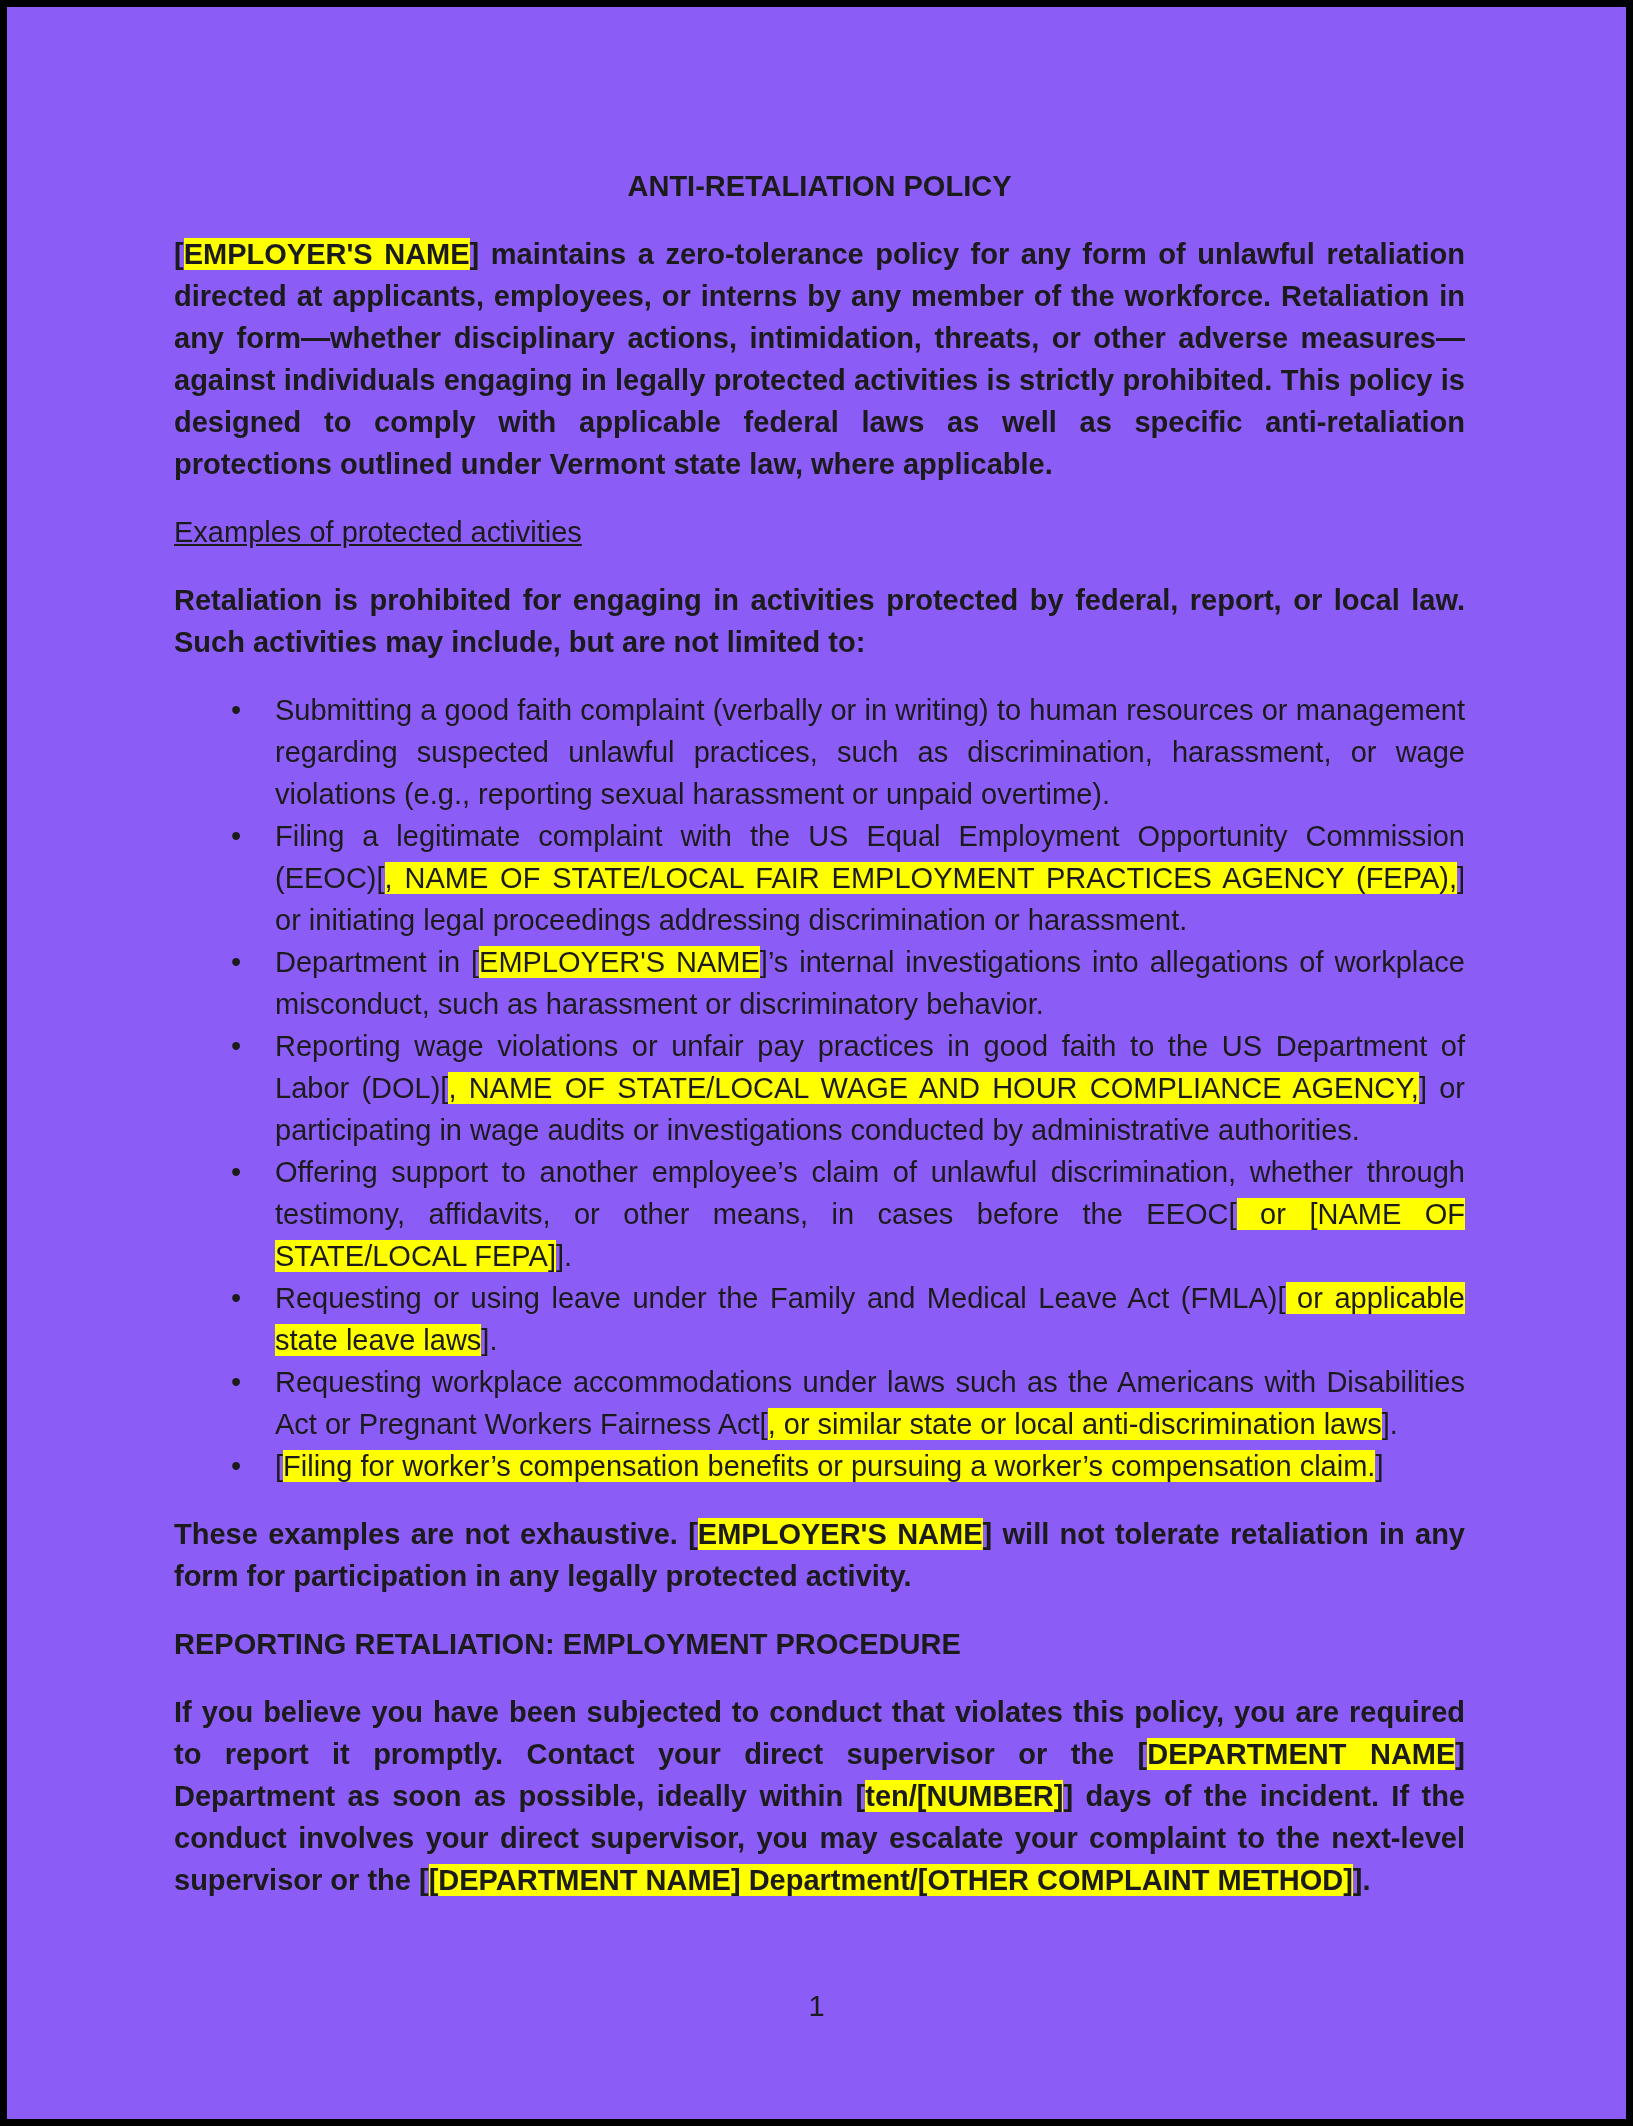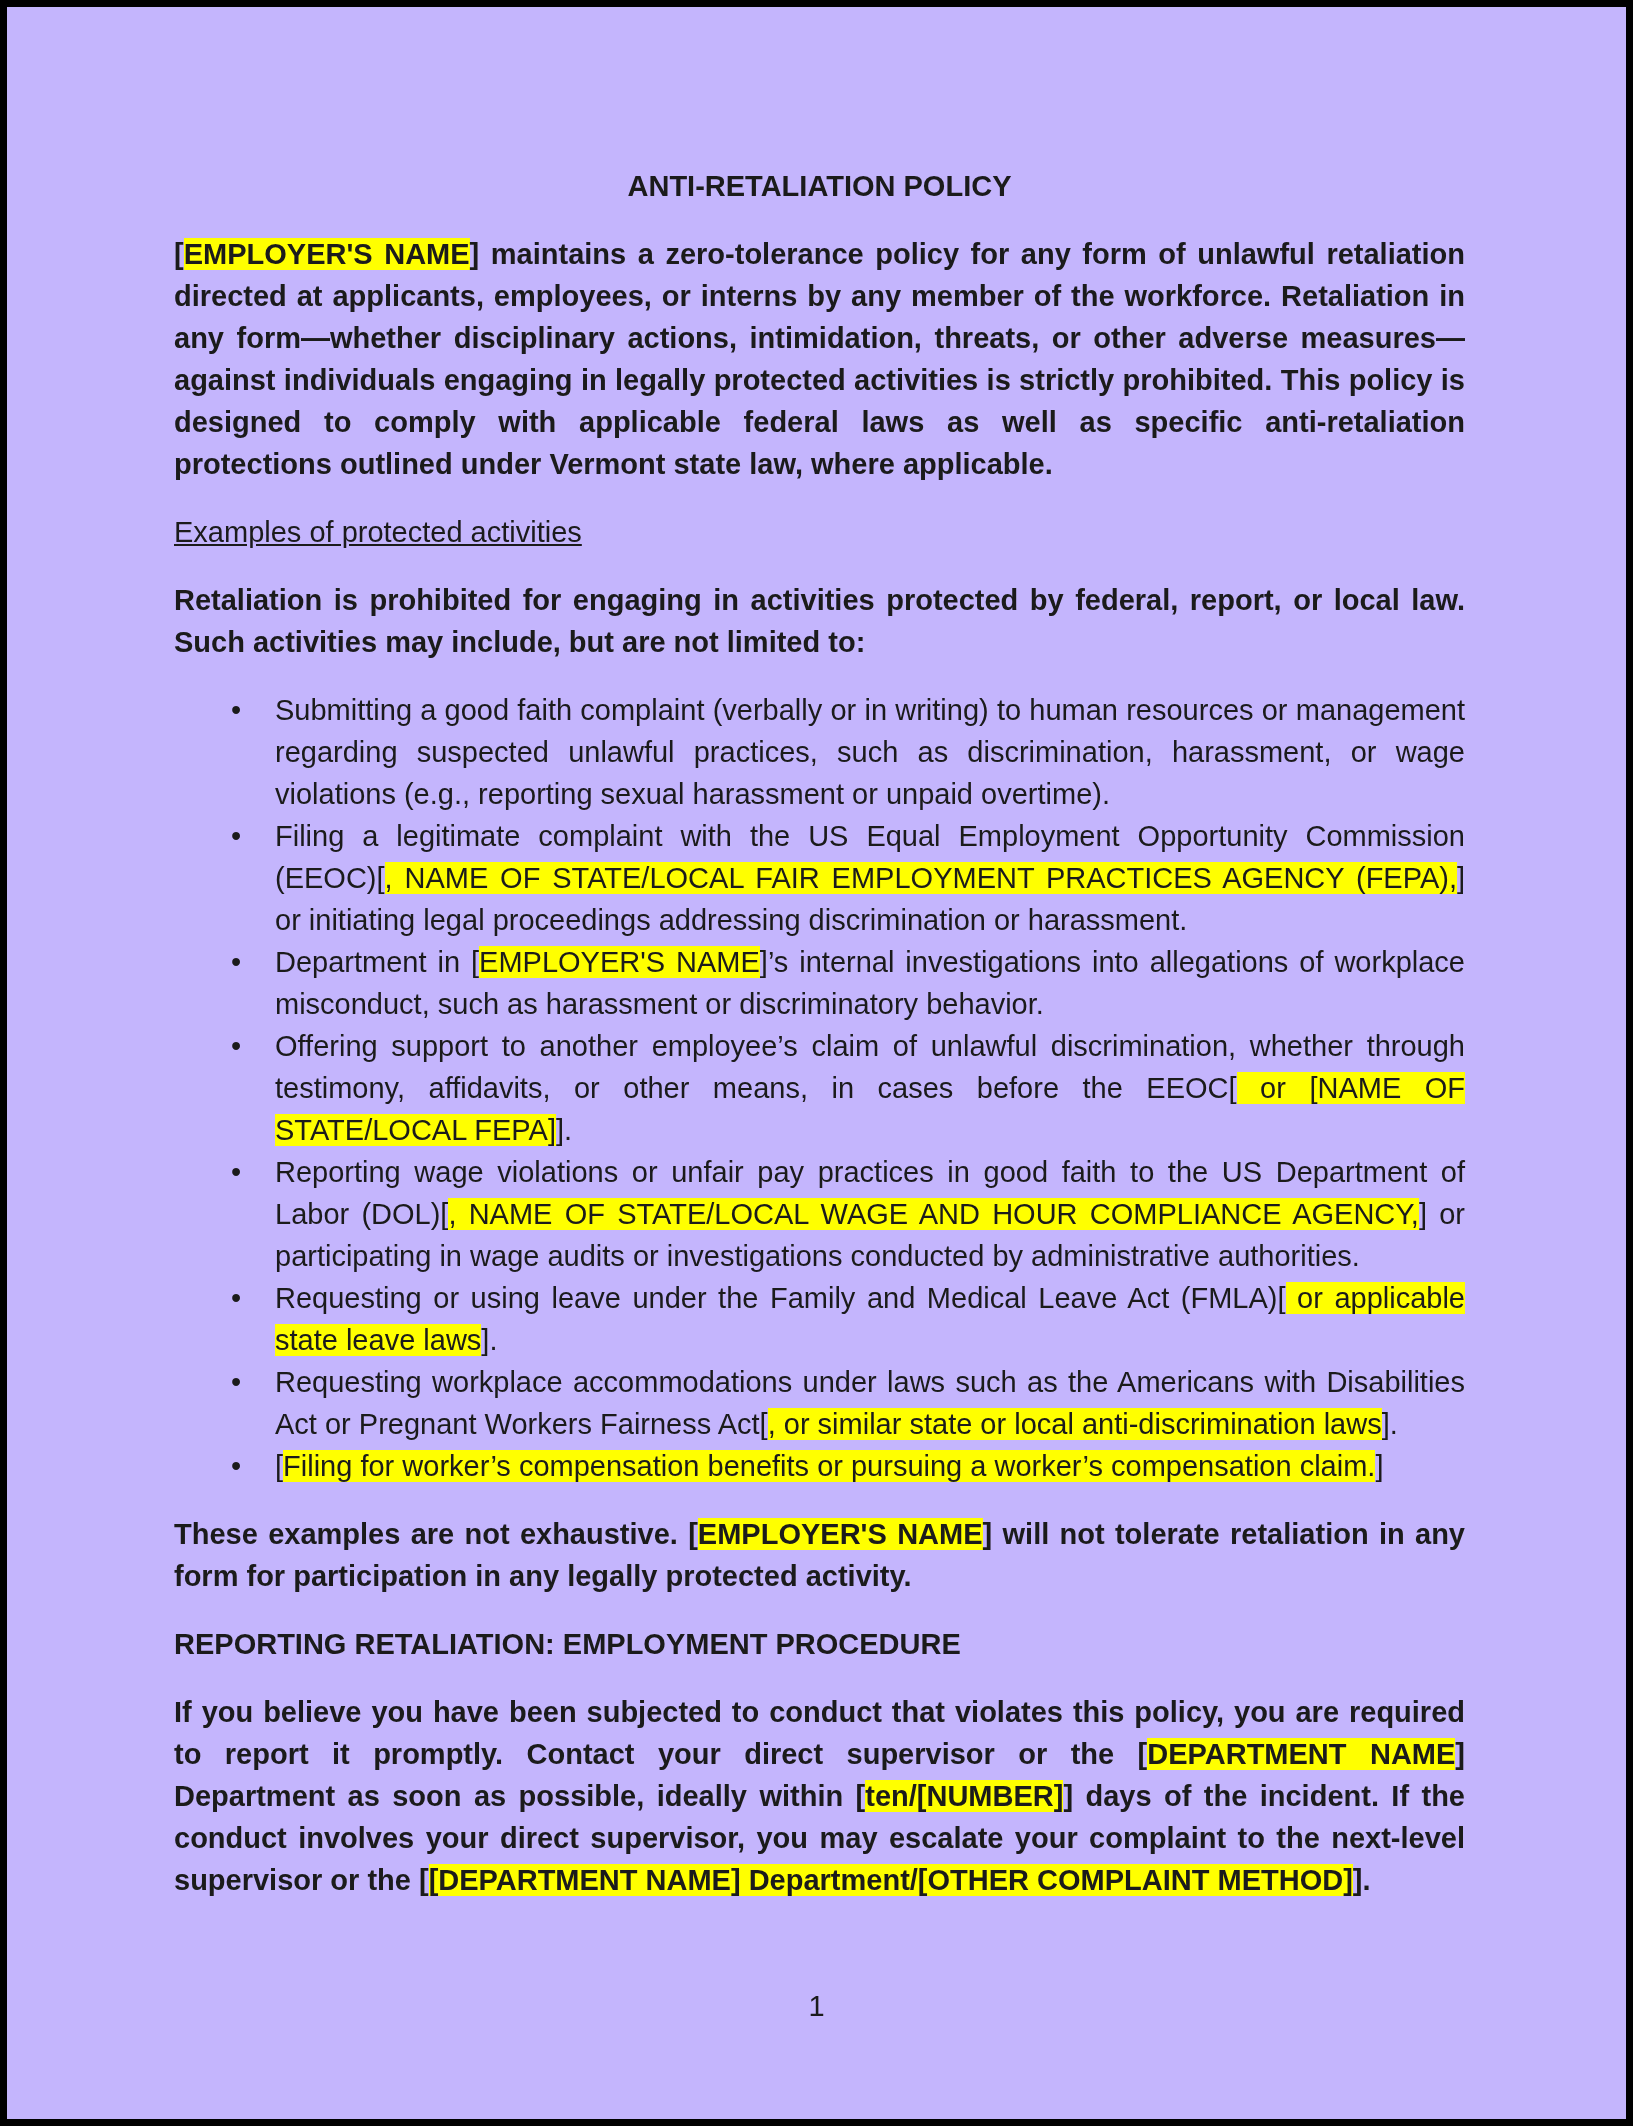--- a/index.html
+++ b/index.html
@@ -12,21 +12,21 @@
     height: 2126px;
     position: relative;
     font-family: "Liberation Sans", sans-serif;
     overflow: hidden;
   }
   .page {
     position: absolute;
     inset: 0;
     box-sizing: border-box;
     border: 7px solid #000000;
-    background: #c4b5fd;
+    background: #8b5cf6;
   }
   .content {
     position: absolute;
     left: 167px;
     right: 161px;
     top: 158px;
     color: var(--text-color, #1b1b1b);
     font-size: 29px;
     line-height: 42px;
   }
@@ -85,22 +85,22 @@
   <div class="content">
     <div class="doc-title">ANTI-RETALIATION POLICY</div>
     <div id="doc-blocks">
         <p class="paragraph"><span>[</span><span class="hl">EMPLOYER'S NAME</span><span>] maintains a zero-tolerance policy for any form of unlawful retaliation directed at applicants, employees, or interns by any member of the workforce. Retaliation in any form—whether disciplinary actions, intimidation, threats, or other adverse measures—against individuals engaging in legally protected activities is strictly prohibited. This policy is designed to comply with applicable federal laws as well as specific anti-retaliation protections outlined under Vermont state law, where applicable.</span></p>
         <div class="subheading">Examples of protected activities</div>
         <p class="paragraph"><span>Retaliation is prohibited for engaging in activities protected by federal, report, or local law. Such activities may include, but are not limited to:</span></p>
         <ul class="bullets">
           <li><span>Submitting a good faith complaint (verbally or in writing) to human resources or management regarding suspected unlawful practices, such as discrimination, harassment, or wage violations (e.g., reporting sexual harassment or unpaid overtime).</span></li>
           <li><span>Filing a legitimate complaint with the US Equal Employment Opportunity Commission (EEOC)[</span><span class="hl">, NAME OF STATE/LOCAL FAIR EMPLOYMENT PRACTICES AGENCY (FEPA),</span><span>] or initiating legal proceedings addressing discrimination or harassment.</span></li>
           <li><span>Department in [</span><span class="hl">EMPLOYER'S NAME</span><span>]’s internal investigations into allegations of workplace misconduct, such as harassment or discriminatory behavior.</span></li>
+          <li><span>Reporting wage violations or unfair pay practices in good faith to the US Department of Labor (DOL)[</span><span class="hl">, NAME OF STATE/LOCAL WAGE AND HOUR COMPLIANCE AGENCY,</span><span>] or participating in wage audits or investigations conducted by administrative authorities.</span></li>
           <li><span>Offering support to another employee’s claim of unlawful discrimination, whether through testimony, affidavits, or other means, in cases before the EEOC[</span><span class="hl"> or [NAME OF STATE/LOCAL FEPA]</span><span>].</span></li>
-          <li><span>Reporting wage violations or unfair pay practices in good faith to the US Department of Labor (DOL)[</span><span class="hl">, NAME OF STATE/LOCAL WAGE AND HOUR COMPLIANCE AGENCY,</span><span>] or participating in wage audits or investigations conducted by administrative authorities.</span></li>
           <li><span>Requesting or using leave under the Family and Medical Leave Act (FMLA)[</span><span class="hl"> or applicable state leave laws</span><span>].</span></li>
           <li><span>Requesting workplace accommodations under laws such as the Americans with Disabilities Act or Pregnant Workers Fairness Act[</span><span class="hl">, or similar state or local anti-discrimination laws</span><span>].</span></li>
           <li><span>[</span><span class="hl">Filing for worker’s compensation benefits or pursuing a worker’s compensation claim.</span><span>]</span></li>
         </ul>
         <p class="paragraph"><span>These examples are not exhaustive. [</span><span class="hl">EMPLOYER'S NAME</span><span>] will not tolerate retaliation in any form for participation in any legally protected activity.</span></p>
         <div class="heading">REPORTING RETALIATION: EMPLOYMENT PROCEDURE</div>
         <p class="paragraph"><span>If you believe you have been subjected to conduct that violates this policy, you are required to report it promptly. Contact your direct supervisor or the [</span><span class="hl">DEPARTMENT NAME</span><span>] Department as soon as possible, ideally within [</span><span class="hl">ten/[NUMBER]</span><span>] days of the incident. If the conduct involves your direct supervisor, you may escalate your complaint to the next-level supervisor or the [</span><span class="hl">[DEPARTMENT NAME] Department/[OTHER COMPLAINT METHOD]</span><span>].</span></p>
       </div>
   </div>
   <div class="footer">

